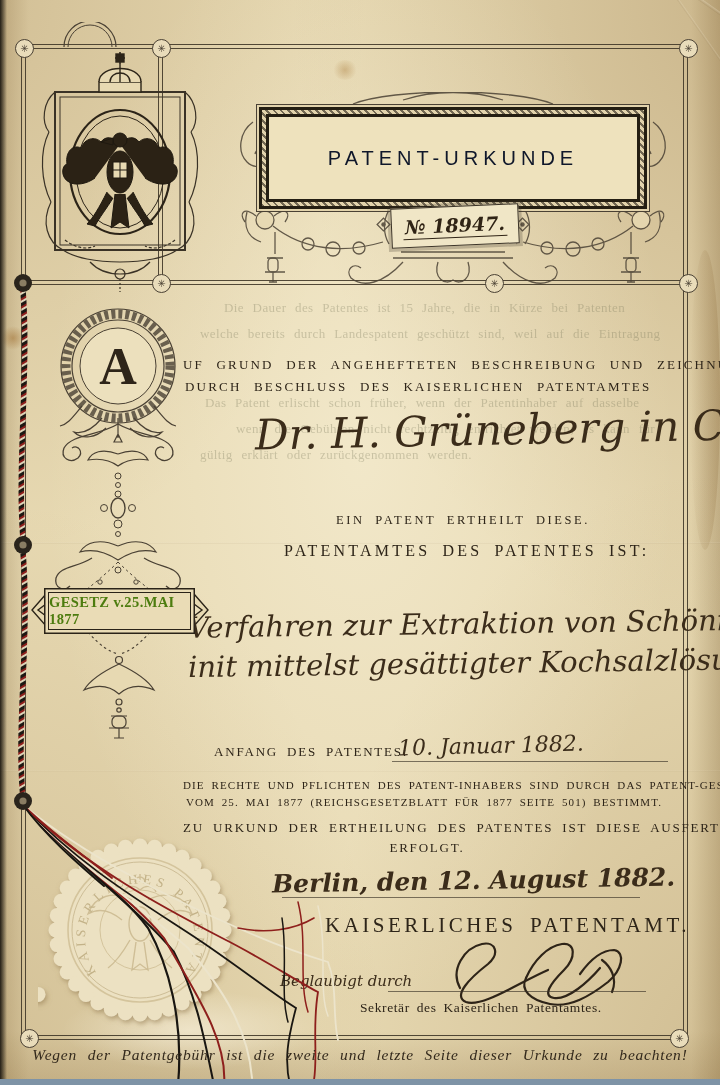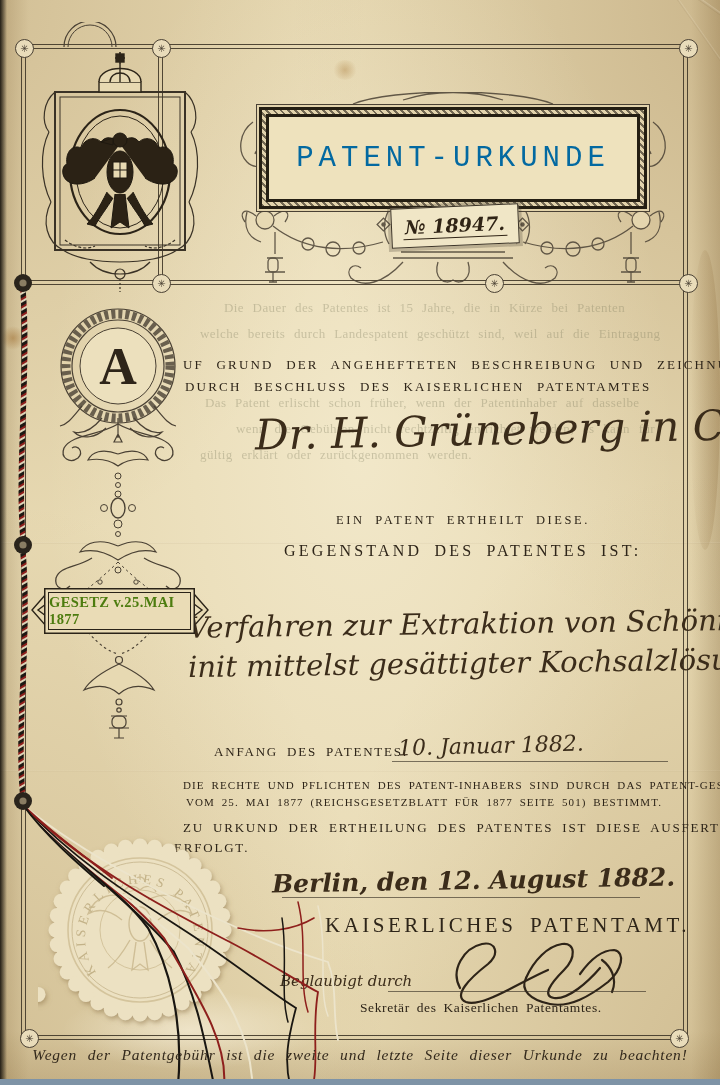--- a/index.html
+++ b/index.html
@@ -30,21 +30,21 @@
   .script{position:absolute;font-family:"DejaVu Serif",serif;font-style:italic;color:#3b2c1a;white-space:nowrap;}
   .uline{position:absolute;height:1px;background:rgba(58,50,38,.65);}
   .bleed{position:absolute;font-family:"Liberation Serif",serif;color:#6f6f52;opacity:.30;
          filter:blur(0.7px);white-space:nowrap;font-size:13px;letter-spacing:.4px;word-spacing:5px;}
   
   .tf1{position:absolute;left:256px;top:104px;width:388px;height:102px;border:1.5px solid #4a4134;padding:2px;background:#e2d3ac;z-index:3;}
   .tf2{width:100%;height:100%;box-sizing:border-box;border:3px solid #241e12;padding:4px;
        background:repeating-linear-gradient(45deg, rgba(54,46,34,.65) 0 2px, rgba(226,211,172,.2) 2px 5px);}
   .tf3{width:100%;height:100%;box-sizing:border-box;border:3px solid #241e12;background:#eee2bd;
        display:flex;align-items:center;justify-content:center;}
-  .tf3 span{font-size:29px;letter-spacing:5px;color:#0369a1;font-family:Liberation Mono, monospace;}
+  .tf3 span{font-size:20px;letter-spacing:5px;color:#0f172a;font-family:Liberation Sans, sans-serif;}
   .numplate{position:absolute;left:391px;top:206px;width:126px;height:38px;background:#f0e6c6;
        border:1.5px solid #3a3226;box-shadow:0 0 0 3px rgba(58,50,38,.25);transform:rotate(-2.5deg);
        display:flex;align-items:center;justify-content:center;z-index:4;}
   .numplate span{font-family:"DejaVu Serif",serif;font-style:italic;font-weight:bold;font-size:19px;
        color:#2f2315;border-bottom:1.5px solid #2f2315;padding:0 2px 1px 2px;}
   .gesetz{position:absolute;left:48px;top:592px;width:141px;height:36px;background:#eadcb6;
        border:1.5px solid #2a2318;box-shadow:0 0 0 2.5px #eadcb6,0 0 0 4px #2a2318;
        display:flex;align-items:center;justify-content:center;z-index:3;}
   .gesetz span{font-family:"Liberation Serif",serif;font-weight:bold;font-size:14.5px;letter-spacing:.4px;color:#4d7c0f;}
   svg{position:absolute;}
@@ -264,34 +264,34 @@
   <div class="bleed" style="left:205px;top:395px;width:460px;">Das Patent erlischt schon früher, wenn der Patentinhaber auf dasselbe</div>
   <div class="bleed" style="left:200px;top:421px;width:465px;margin-left:36px;">wenn die Gebühren nicht rechtzeitig entrichtet werden; es kann für</div>
   <div class="bleed" style="left:200px;top:447px;width:330px;">gültig erklärt oder zurückgenommen werden.</div>
 
   <div class="caps" style="left:183px;top:357px;width:480px;font-size:13px;letter-spacing:2.2px;word-spacing:7px;">UF GRUND DER ANGEHEFTETEN BESCHREIBUNG UND ZEICHNUNG IST</div>
   <div class="caps" style="left:185px;top:379px;width:400px;text-align:center;font-size:13px;letter-spacing:2.2px;word-spacing:7px;">DURCH BESCHLUSS DES KAISERLICHEN PATENTAMTES</div>
 
   <div class="script" style="left:255px;top:405px;font-size:42px;transform:rotate(-1.2deg);">Dr. H. Grüneberg in Cöln</div>
 
   <div class="caps" style="left:336px;top:513px;font-size:12.5px;letter-spacing:2.6px;word-spacing:5px;">EIN PATENT ERTHEILT DIESE.</div>
-  <div class="caps" style="left:284px;top:542px;font-size:16px;letter-spacing:3.2px;word-spacing:5px;">GEGENSTAND DES PATENTES IST:</div>
+  <div class="caps" style="left:284px;top:542px;font-size:16px;letter-spacing:3.2px;word-spacing:5px;">PATENTAMTES DES PATENTES IST:</div>
 
   <div class="script" style="left:188px;top:606px;font-size:29px;transform:rotate(-0.8deg);">Verfahren zur Extraktion von Schönit aus Ka-</div>
   <div class="script" style="left:188px;top:646px;font-size:29px;transform:rotate(-0.8deg);">init mittelst gesättigter Kochsalzlösung.</div>
 
   <div class="caps" style="left:214px;top:744px;font-size:13px;letter-spacing:1.8px;word-spacing:4px;">ANFANG DES PATENTES:</div>
   <div class="script" style="left:398px;top:733px;font-size:22px;transform:rotate(-1.5deg);">10. Januar 1882.</div>
   <div class="uline" style="left:392px;top:761px;width:276px;"></div>
 
   <div class="caps" style="left:183px;top:779px;width:482px;text-align:center;font-size:11px;letter-spacing:1.1px;word-spacing:3px;">DIE RECHTE UND PFLICHTEN DES PATENT-INHABERS SIND DURCH DAS PATENT-GESETZ</div>
   <div class="caps" style="left:183px;top:796px;width:482px;text-align:center;font-size:11px;letter-spacing:1.1px;word-spacing:3px;">VOM 25. MAI 1877 (REICHSGESETZBLATT FÜR 1877 SEITE 501) BESTIMMT.</div>
 
   <div class="caps" style="left:183px;top:820px;width:482px;text-align:center;font-size:13px;letter-spacing:1.8px;word-spacing:4px;">ZU URKUND DER ERTHEILUNG DES PATENTES IST DIESE AUSFERTIGUNG</div>
-  <div class="caps" style="left:174px;top:840px;width:482px;text-align:left;font-size:13px;letter-spacing:1.8px;font-family:Liberation Serif, serif;">ERFOLGT.</div>
+  <div class="caps" style="left:186px;top:840px;width:482px;text-align:center;font-size:13px;letter-spacing:1.8px;font-family:Liberation Serif, serif;">ERFOLGT.</div>
 
   <div class="script" style="left:272px;top:866px;font-size:25px;transform:rotate(-1deg);font-weight:bold;">Berlin, den 12. August 1882.</div>
   <div class="uline" style="left:282px;top:897px;width:358px;"></div>
 
   <div class="caps" style="left:325px;top:913px;width:320px;text-align:center;font-size:21px;letter-spacing:3.5px;word-spacing:5px;">KAISERLICHES PATENTAMT.</div>
 
   <div class="script" style="left:280px;top:972px;font-size:15px;">Beglaubigt durch</div>
 
   <svg style="left:430px;top:930px;" width="210" height="80" viewBox="0 0 210 80">
     <g stroke="#2e2418" fill="none" stroke-width="2.2" stroke-linecap="round">

